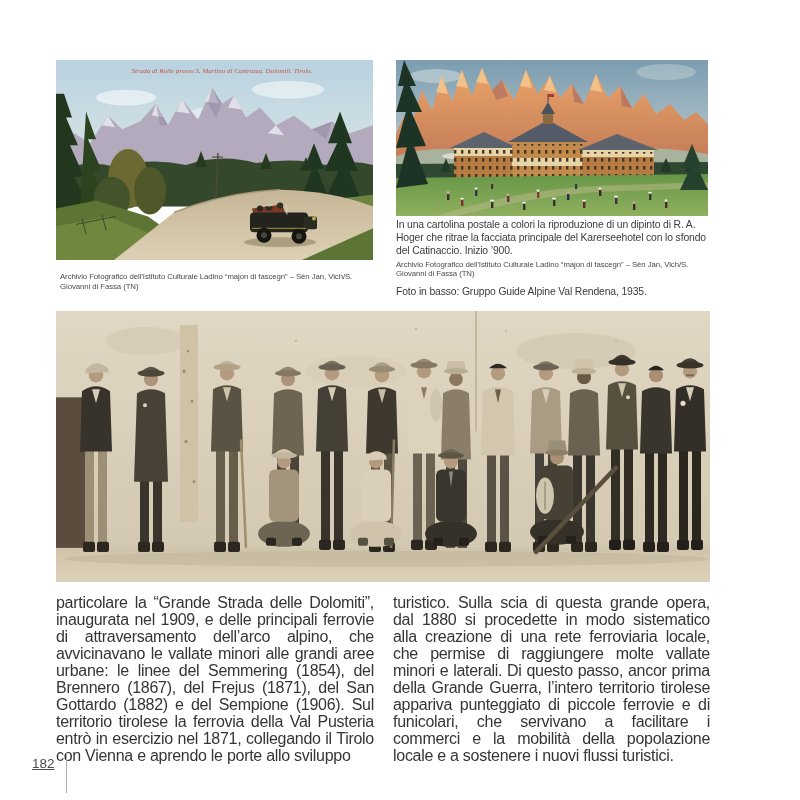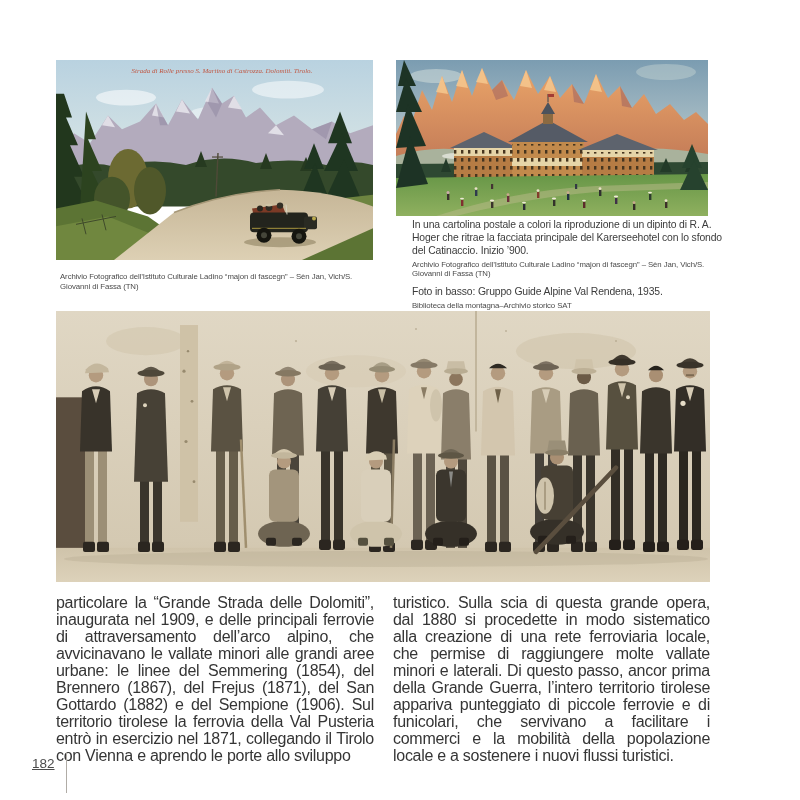--- a/index.html
+++ b/index.html
@@ -217,25 +217,24 @@
       <polygon points="12,44 30,86 0,88"></polygon>
         <polygon points="14,76 32,124 0,128"></polygon>
     </g>
     <g fill="#26422e">
       <polygon points="296,84 306,108 286,108"></polygon>
         <polygon points="298,100 312,130 284,130"></polygon>
     </g>
   </svg>
 </div>
 
-<div class="abs" style="left:412px;top:219px;width:322px">
+<div class="abs" style="left:396px;top:219px;width:322px">
   <div class="cap">In una cartolina postale a colori la riproduzione di un dipinto di R. A. Hoger che ritrae la facciata principale del Karerseehotel con lo sfondo del Catinaccio. Inizio ’900.</div>
   <div class="credit">Archivio Fotografico dell’Istituto Culturale Ladino “majon di fascegn” – Sèn Jan, Vich/S. Giovanni di Fassa (TN)</div>
   <div class="cap" style="margin-top:7px">Foto in basso: Gruppo Guide Alpine Val Rendena, 1935.</div>
-  <div class="credit">Biblioteca della montagna–Archivio storico SAT</div>
 </div>
 
 <div class="abs figure" style="left:56px;top:311px;width:654px;height:271px">
   <svg viewBox="0 0 654 270" preserveAspectRatio="none">
     <defs>
       <linearGradient id="ph-wall" x1="0" y1="0" x2="0" y2="1">
           <stop offset="0" stop-color="#e0d7c4"></stop>
           <stop offset=".85" stop-color="#d4c9b2"></stop>
           <stop offset="1" stop-color="#cdc1a8"></stop>
         </linearGradient>

